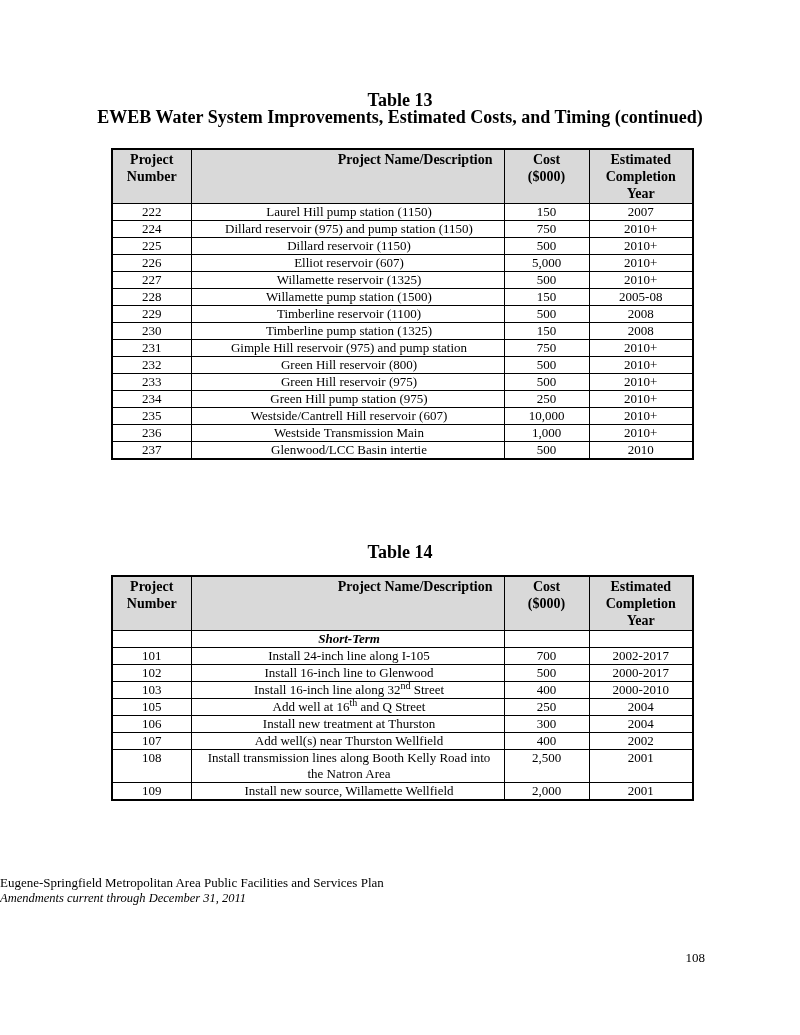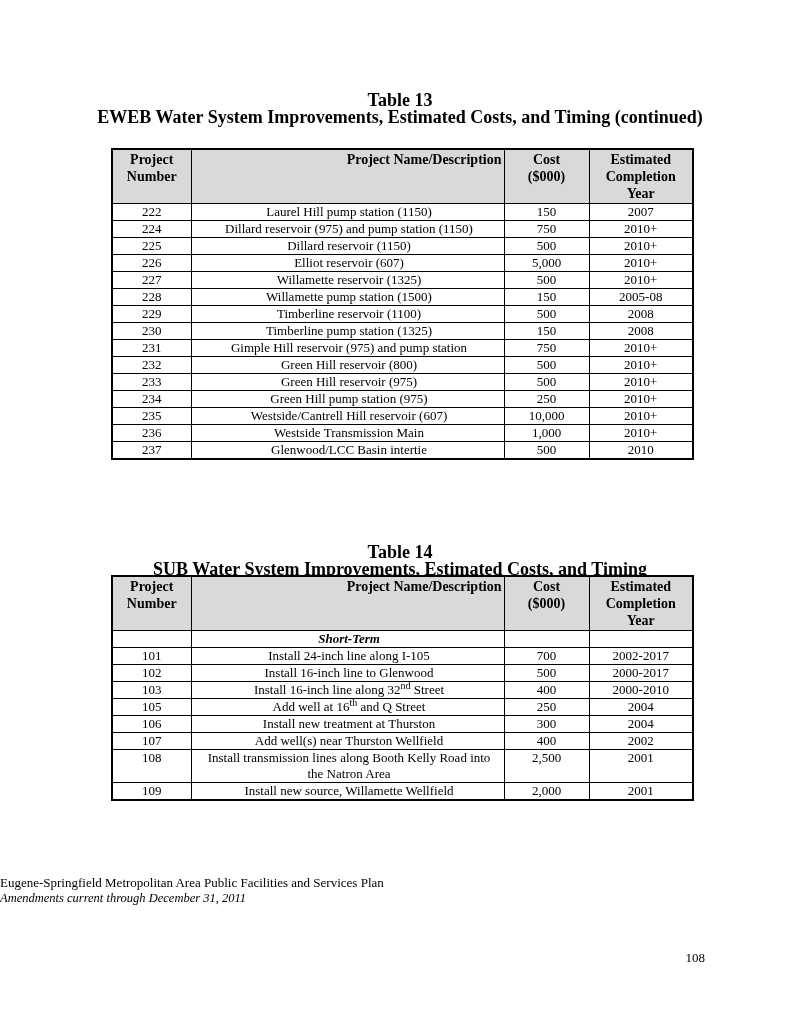--- a/index.html
+++ b/index.html
@@ -19,21 +19,21 @@
     position:absolute; left:111px;
     border-collapse:collapse; table-layout:fixed;
     border:2px solid #000;
   }
   #table-0 { top:148px; }
   #table-1 { top:575px; }
   .data-table th, .data-table td { border:1px solid #000; overflow:hidden; }
   .data-table th {
     background:var(--header-bg,#d9d9d9);
     font-weight:bold; font-size:14px; line-height:17px;
-    vertical-align:top; text-align:center; padding:1px 2px;
+    vertical-align:top; text-align:center; padding:1px 11px;
   }
   .data-table th.left { text-align:right; padding-left:5px; }
   .data-table td {
     font-size:13px; line-height:16px; height:17px;
     padding:0 2px; text-align:center; vertical-align:top;
   }
   .data-table td.desc { text-align:center; padding-left:8px; padding-right:5px; }
   .section-row td.desc { font-weight:bold; font-style:italic; }
   sup { font-size:10px; line-height:0; vertical-align:super; }
   .footer {
@@ -155,21 +155,20 @@
         <td class="num">237</td>
         <td class="desc">Glenwood/LCC Basin intertie</td>
         <td class="cost">500</td>
         <td class="year">2010</td>
       </tr>
     </tbody>
   </table>
 
 <div class="tbl-title-block" id="title-1">
   <div>Table 14</div>
-  <div>SUB Water System Improvements, Estimated Costs, and Timing</div>
 </div>
 
 <table class="data-table" id="table-1">
     <colgroup>
       <col style="width: 79px;">
       <col style="width: 313px;">
       <col style="width: 85px;">
       <col style="width: 104px;">
     </colgroup>
     <thead>

